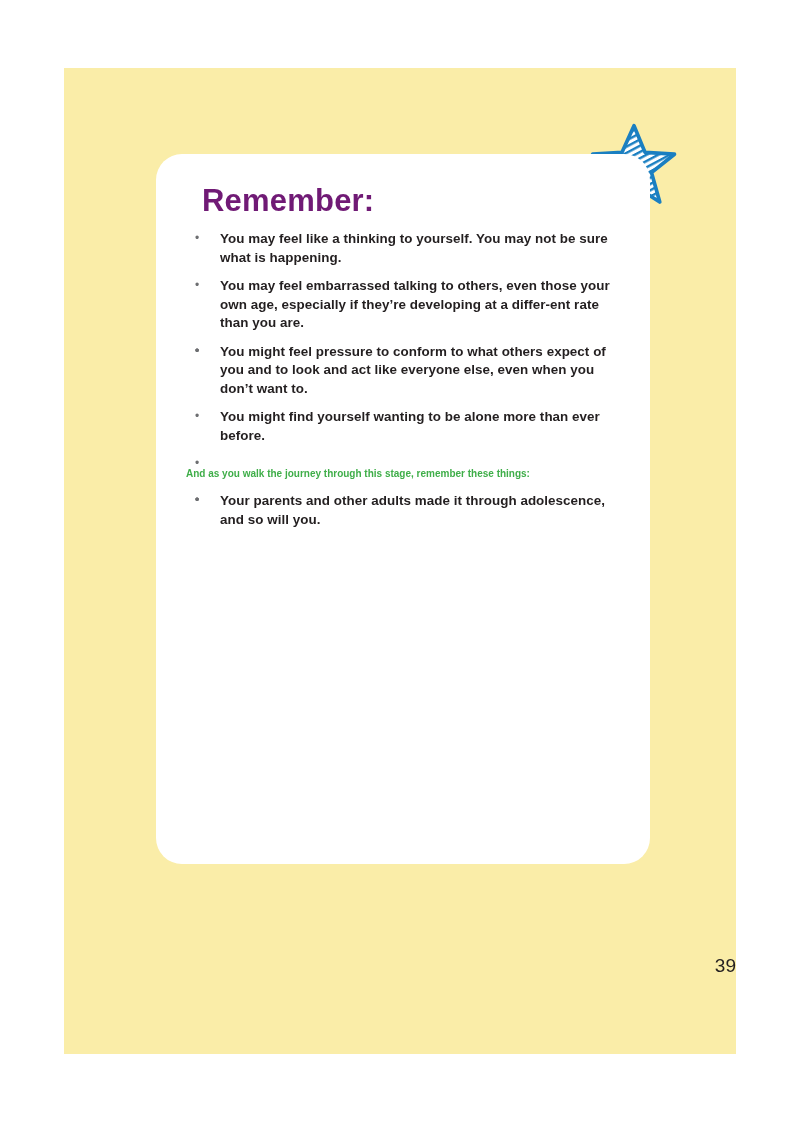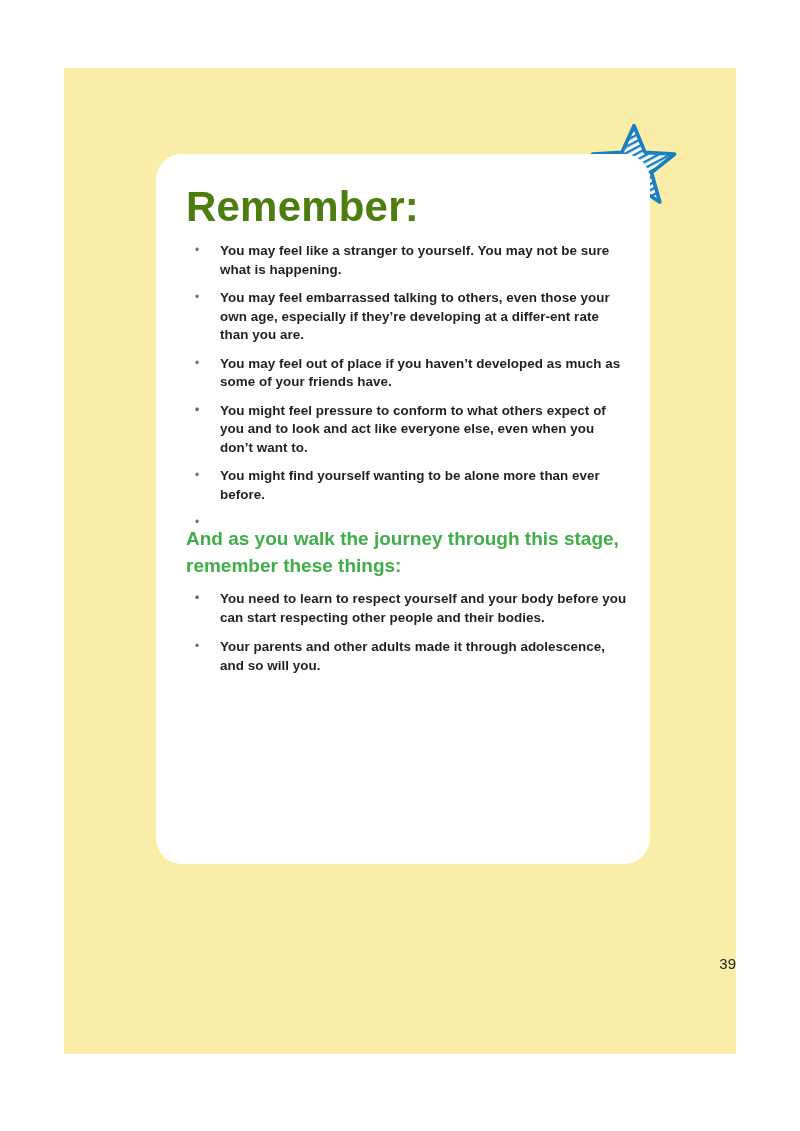--- a/index.html
+++ b/index.html
@@ -47,24 +47,24 @@
     height: 92px;
   }
   .card-inner {
     position: absolute;
     left: 30px;
     top: 30px;
     right: 22px;
     bottom: 18px;
   }
   h1.remember {
-    margin: 0 0 12px 0;
-    font-size: 42px;
+    margin: 0 0 12px 16px;
+    font-size: 31px;
     line-height: 1.1;
-    color: #4d7c0f;
+    color: #701a75;
     font-weight: bold;
     letter-spacing: 0.2px;
   }
   ul.bullets {
     list-style: none;
     margin: 0;
     padding: 0;
   }
   ul.bullets li {
     position: relative;
@@ -80,35 +80,35 @@
     position: absolute;
     left: 9px;
     top: 0px;
     color: #6d6e71;
     font-size: 12px;
     line-height: 1.45;
     font-weight: normal;
   }
   h2.green-head {
     margin: 22px 0 8px 0;
-    font-size: 19px;
+    font-size: 10px;
     line-height: 1.4;
     color: #3fae49;
     font-weight: bold;
   }
   ul.bullets.second li {
     margin-bottom: 11px;
   }
   .page-number {
     position: absolute;
     left: 0;
     top: 955px;
     width: 736px;
     text-align: right;
-    font-size: 15px;
+    font-size: 19px;
     color: #231f20;
   }
 </style>
 </head>
 <body>
 
 <div class="page">
 
   <div class="yellow-panel"></div>
 
@@ -123,34 +123,34 @@
       <polygon points="50,4 62,33 94,35 69,55 78,87 50,69 22,88 30,56 5,35 37,33" fill="url(#stripes)" stroke="#1a7fc1" stroke-width="4" stroke-linejoin="round"></polygon>
     </svg>
   </div>
 
   <div class="white-card">
     <div class="card-inner">
 
       <h1 class="remember">Remember:</h1>
 
       <ul class="bullets first">
-        <li><span class="dot">•</span><span>You may feel like a stranger to yourself. You may not be sure what is happening.</span></li>
+        <li><span class="dot">•</span><span>You may feel like a thinking to yourself. You may not be sure what is happening.</span></li>
         <li><span class="dot">•</span><span>You may feel embarrassed talking to others, even those your own age, especially if they’re developing at a differ-ent rate than you are.</span></li>
-        <li><span class="dot">•</span><span>You may feel out of place if you haven’t developed as much as some of your friends have.</span></li>
+        <li><span class="dot">•</span></li>
         <li><span class="dot">•</span></li>
         <li><span class="dot">•</span><span>You might feel pressure to conform to what others expect of you and to look and act like everyone else, even when you don’t want to.</span></li>
         <li><span class="dot">•</span><span>You might find yourself wanting to be alone more than ever before.</span></li>
         <li><span class="dot">•</span></li>
       </ul>
 
       <h2 class="green-head">And as you walk the journey through this stage, remember these things:</h2>
 
       <ul class="bullets second">
         <li><span class="dot">•</span></li>
-        <li><span class="dot">•</span><span>You need to learn to respect yourself and your body before you can start respecting other people and their bodies.</span></li>
+        <li><span class="dot">•</span></li>
         <li><span class="dot">•</span><span>Your parents and other adults made it through adolescence, and so will you.</span></li>
       </ul>
 
     </div>
   </div>
 
   <div class="page-number">39</div>
 
 </div>
 

